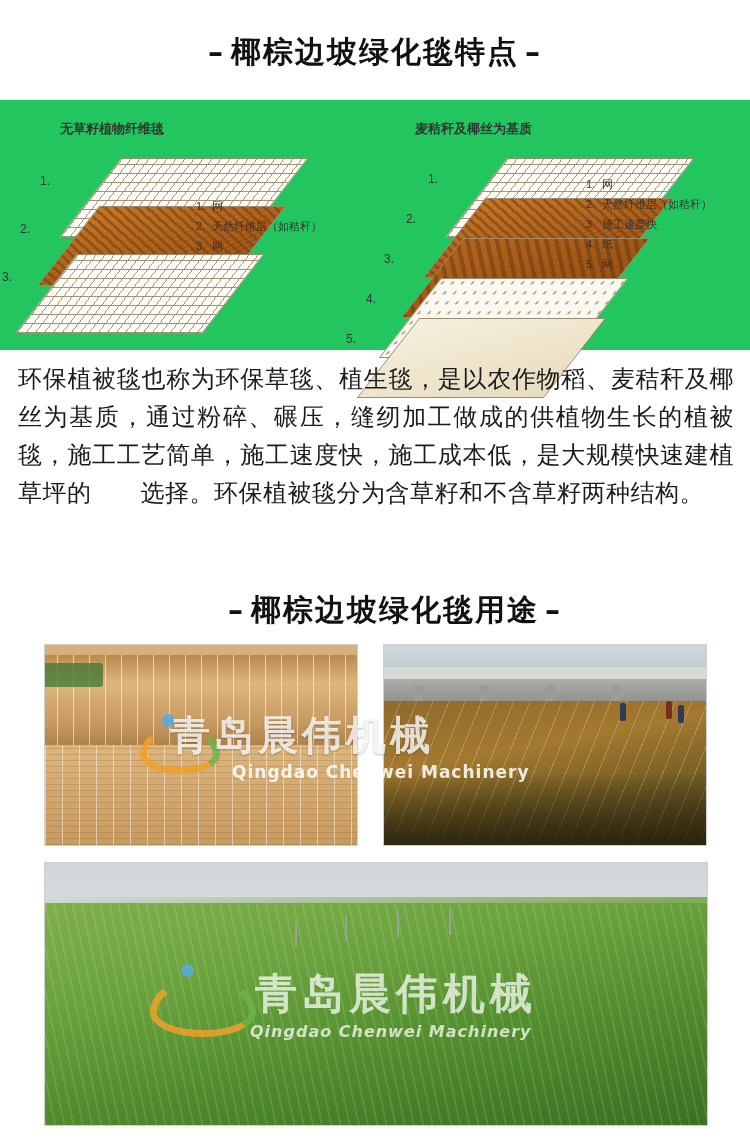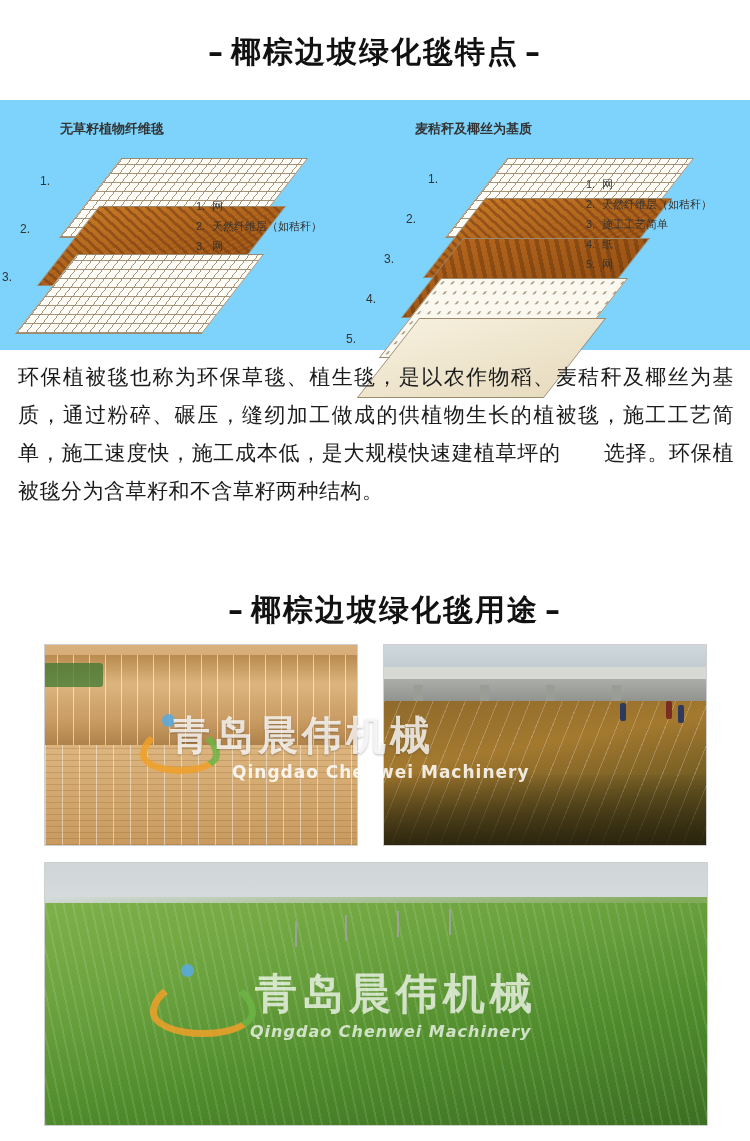--- a/index.html
+++ b/index.html
@@ -37,21 +37,21 @@
   #title-features { position: absolute; left: 0; top: 32px; width: 750px; }
   #title-uses { position: absolute; left: 0; top: 590px; width: 750px; margin-left: 20px; }
 
   
   .diagram {
     position: absolute;
     left: 0;
     top: 100px;
     width: 750px;
     height: 250px;
-    background: #7dd3fc;
+    background: #22c55e;
   }
   .diagram-caption {
     position: absolute;
     font-size: 13px;
     font-weight: bold;
     color: #333;
     white-space: nowrap;
   }
   #cap-left  { left: 60px;  top: 20px; }
   #cap-right { left: 415px; top: 20px; }
@@ -108,26 +108,26 @@
     font-size: 12px;
     color: #333;
   }
 
   
   .paragraph {
     position: absolute;
     left: 18px;
     top: 360px;
     width: 716px;
-    font-size: 21px;
+    font-size: 24px;
     line-height: 38px;
     letter-spacing: 0.5px;
     color: #1b1b1b;
     text-align: justify;
-    font-family: Liberation Mono, monospace;
+    font-family: Liberation Sans, sans-serif;
   }
 
   
   .photo {
     position: absolute;
     overflow: hidden;
     border: 1px solid #cfcfcf;
   }
   #photo-roll  { left: 44px;  top: 644px; width: 312px; height: 200px; }
   #photo-slope { left: 383px; top: 644px; width: 322px; height: 200px; }
@@ -296,21 +296,21 @@
       <div class="num-label" style="left:48px;  top:14px;">1.</div>
       <div class="num-label" style="left:26px;  top:54px;">2.</div>
       <div class="num-label" style="left:4px;   top:94px;">3.</div>
       <div class="num-label" style="left:-14px; top:134px;">4.</div>
       <div class="num-label" style="left:-34px; top:174px;">5.</div>
     </div>
 
     <div class="legend" id="legend-right">
       <div><span class="num">1.</span><span>网</span></div>
       <div><span class="num">2.</span><span>天然纤维层（如秸秆）</span></div>
-      <div><span class="num">3.</span><span>施工工艺简单</span></div>
+      <div><span class="num">3.</span><span>施工速度快</span></div>
       <div><span class="num">4.</span><span>纸</span></div>
       <div><span class="num">5.</span><span>网</span></div>
     </div>
   </div>
 
 
   <div class="paragraph">环保植被毯也称为环保草毯、植生毯，是以农作物稻、麦秸秆及椰丝为基质，通过粉碎、碾压，缝纫加工做成的供植物生长的植被毯，施工工艺简单，施工速度快，施工成本低，是大规模快速建植草坪的　　选择。环保植被毯分为含草籽和不含草籽两种结构。</div>
 
   <div class="section-title" id="title-uses">
     <span class="dash">–</span><span>椰棕边坡绿化毯用途</span><span class="dash">–</span>

